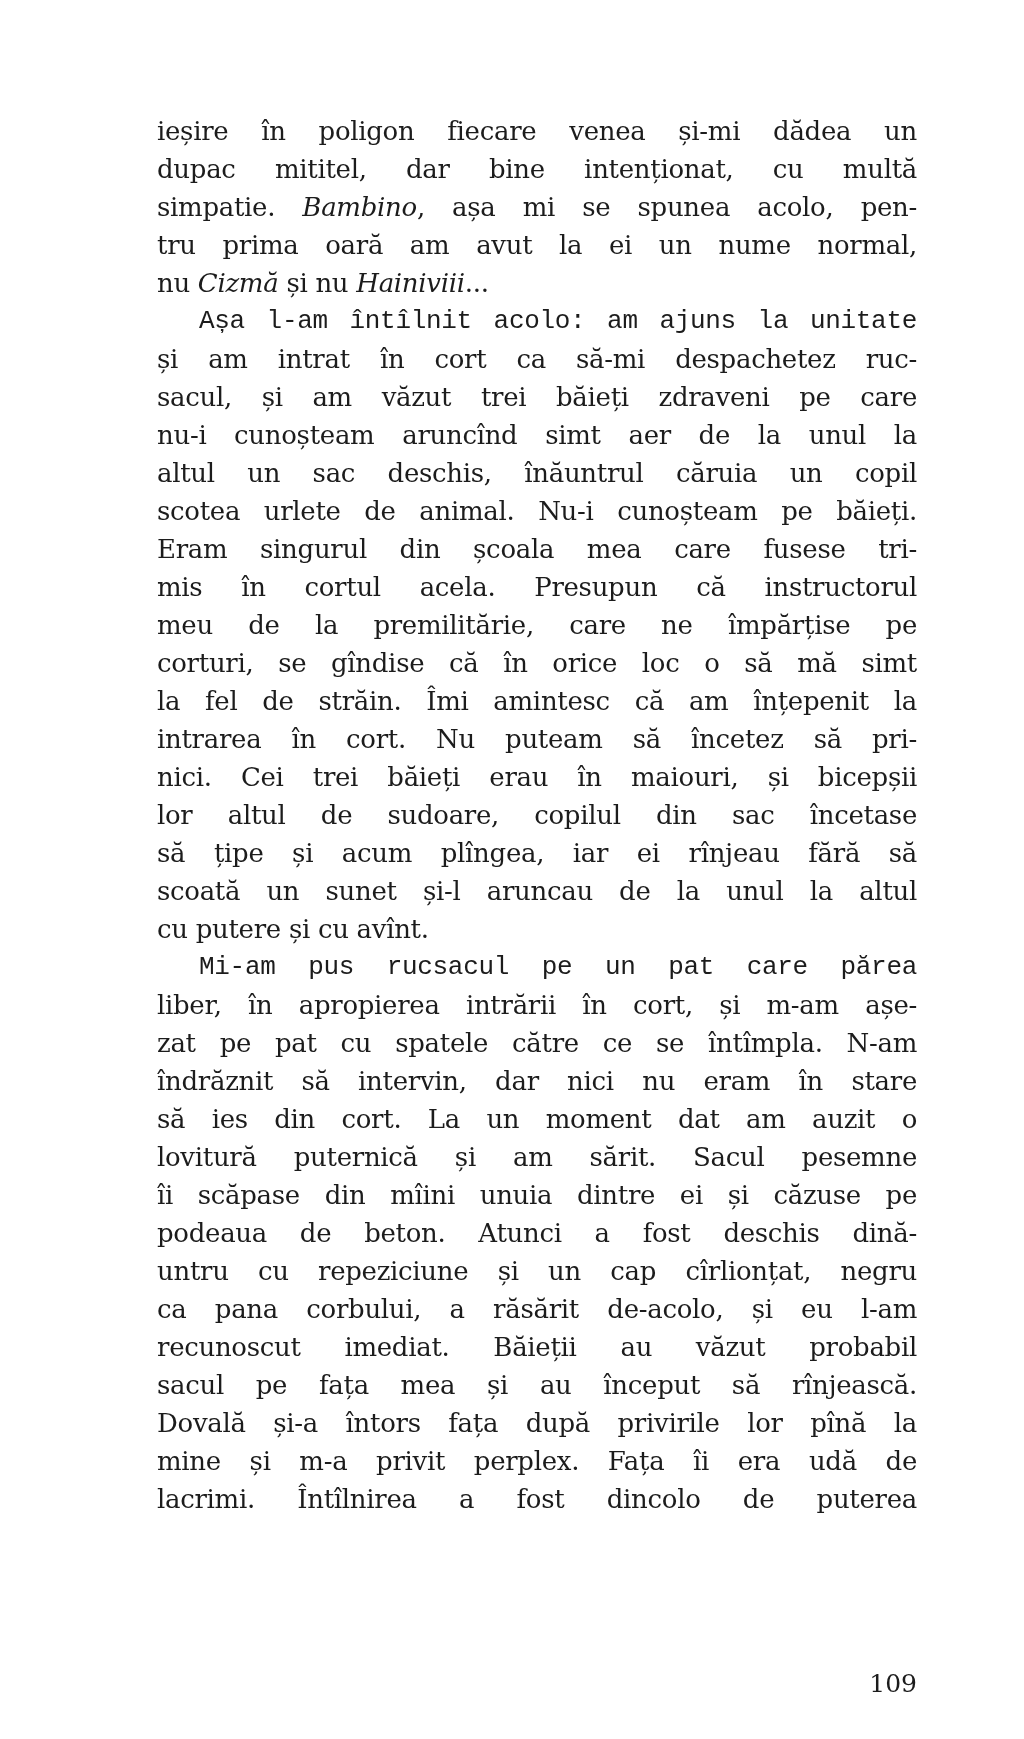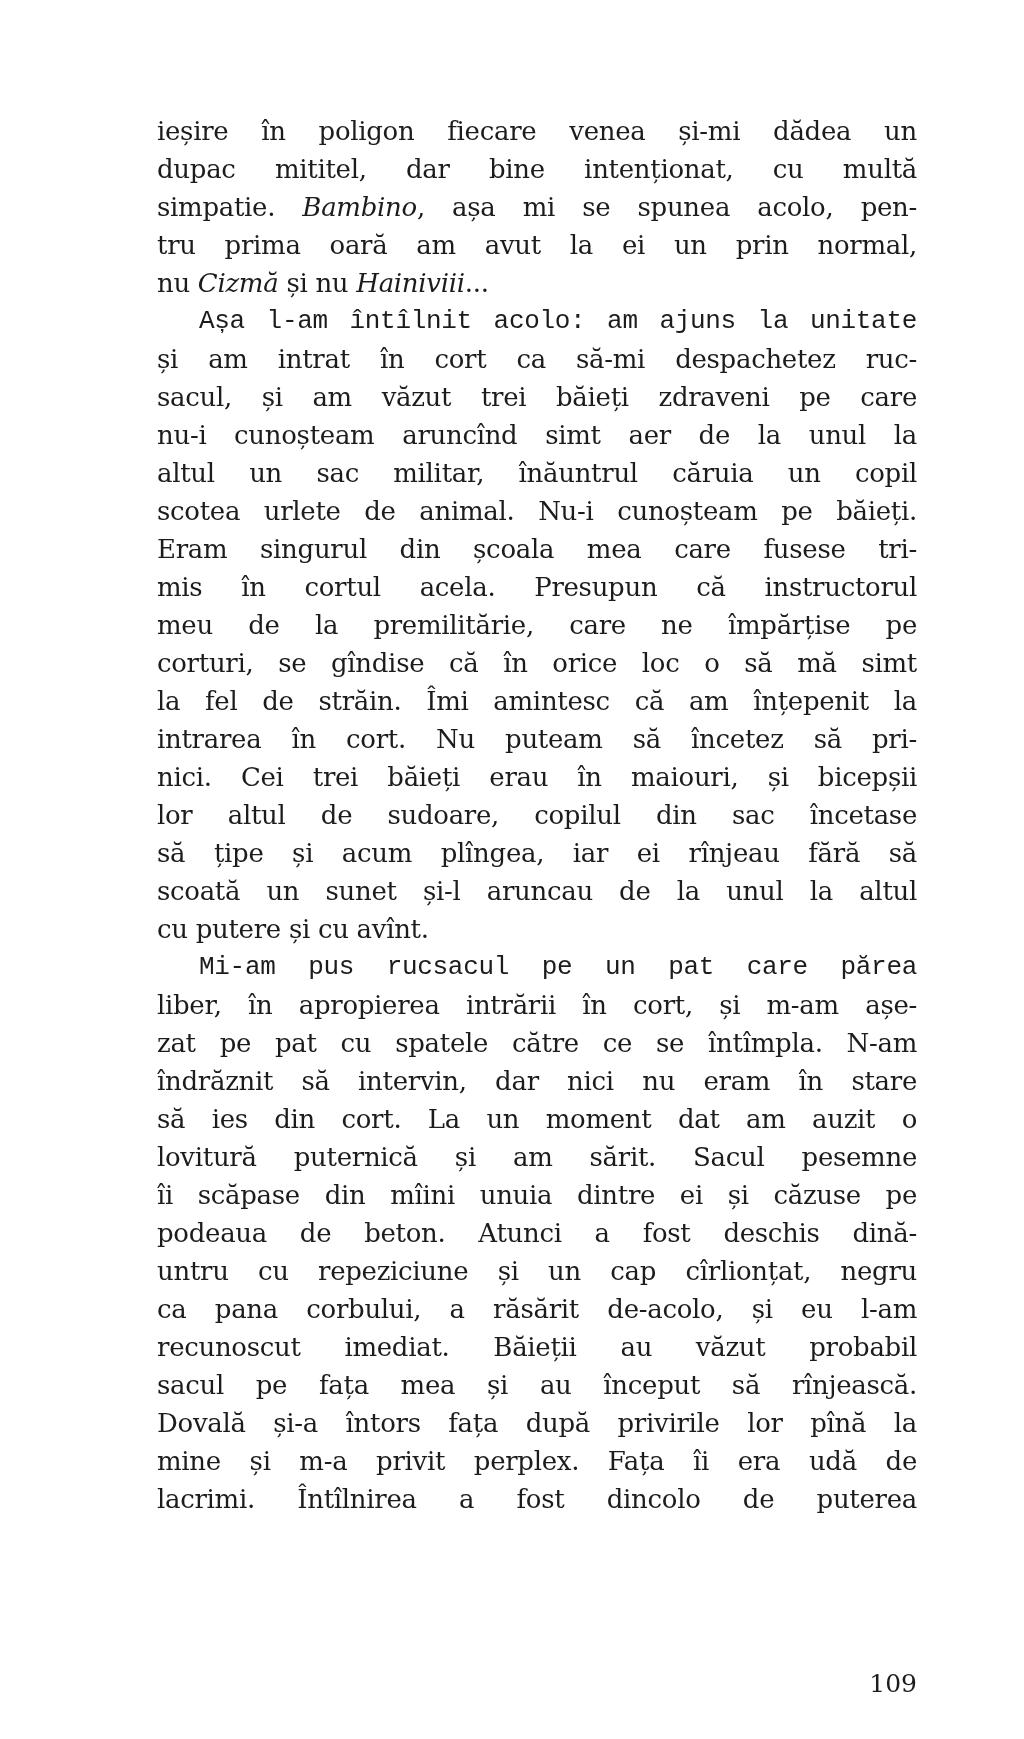--- a/index.html
+++ b/index.html
@@ -41,27 +41,27 @@
   }
 </style>
 </head>
 <body>
 
 <div class="page">
   <div class="text-block" id="text-block">
       <span class="line"><span>ieșire în poligon fiecare venea și-mi dădea un</span></span>
       <span class="line"><span>dupac mititel, dar bine intenționat, cu multă</span></span>
       <span class="line"><span>simpatie. </span><em>Bambino</em><span>, așa mi se spunea acolo, pen-</span></span>
-      <span class="line"><span>tru prima oară am avut la ei un prin normal,</span></span>
+      <span class="line"><span>tru prima oară am avut la ei un nume normal,</span></span>
       <span class="line last"><span>nu </span><em>Cizmă</em><span> și nu </span><em>Hainiviii</em><span>...</span></span>
       <span class="line indent"><span>Așa l-am întîlnit acolo: am ajuns la unitate</span></span>
       <span class="line"><span>și am intrat în cort ca să-mi despachetez ruc-</span></span>
       <span class="line"><span>sacul, și am văzut trei băieți zdraveni pe care</span></span>
       <span class="line"><span>nu-i cunoșteam aruncînd simt aer de la unul la</span></span>
-      <span class="line"><span>altul un sac militar, înăuntrul căruia un copil</span></span>
+      <span class="line"><span>altul un sac deschis, înăuntrul căruia un copil</span></span>
       <span class="line"><span>scotea urlete de animal. Nu-i cunoșteam pe băieți.</span></span>
       <span class="line"><span>Eram singurul din școala mea care fusese tri-</span></span>
       <span class="line"><span>mis în cortul acela. Presupun că instructorul</span></span>
       <span class="line"><span>meu de la premilitărie, care ne împărțise pe</span></span>
       <span class="line"><span>corturi, se gîndise că în orice loc o să mă simt</span></span>
       <span class="line"><span>la fel de străin. Îmi amintesc că am înțepenit la</span></span>
       <span class="line"><span>intrarea în cort. Nu puteam să încetez să pri-</span></span>
       <span class="line"><span>nici. Cei trei băieți erau în maiouri, și bicepșii</span></span>
       <span class="line"><span>lor altul de sudoare, copilul din sac încetase</span></span>
       <span class="line"><span>să țipe și acum plîngea, iar ei rînjeau fără să</span></span>

